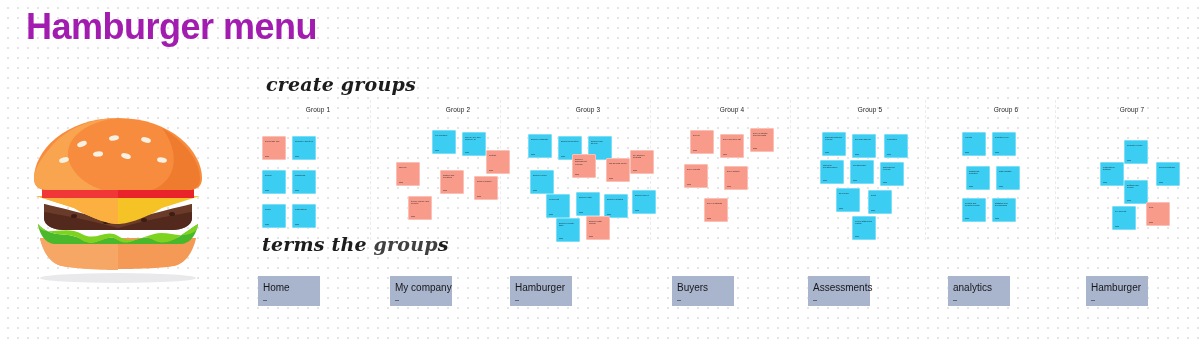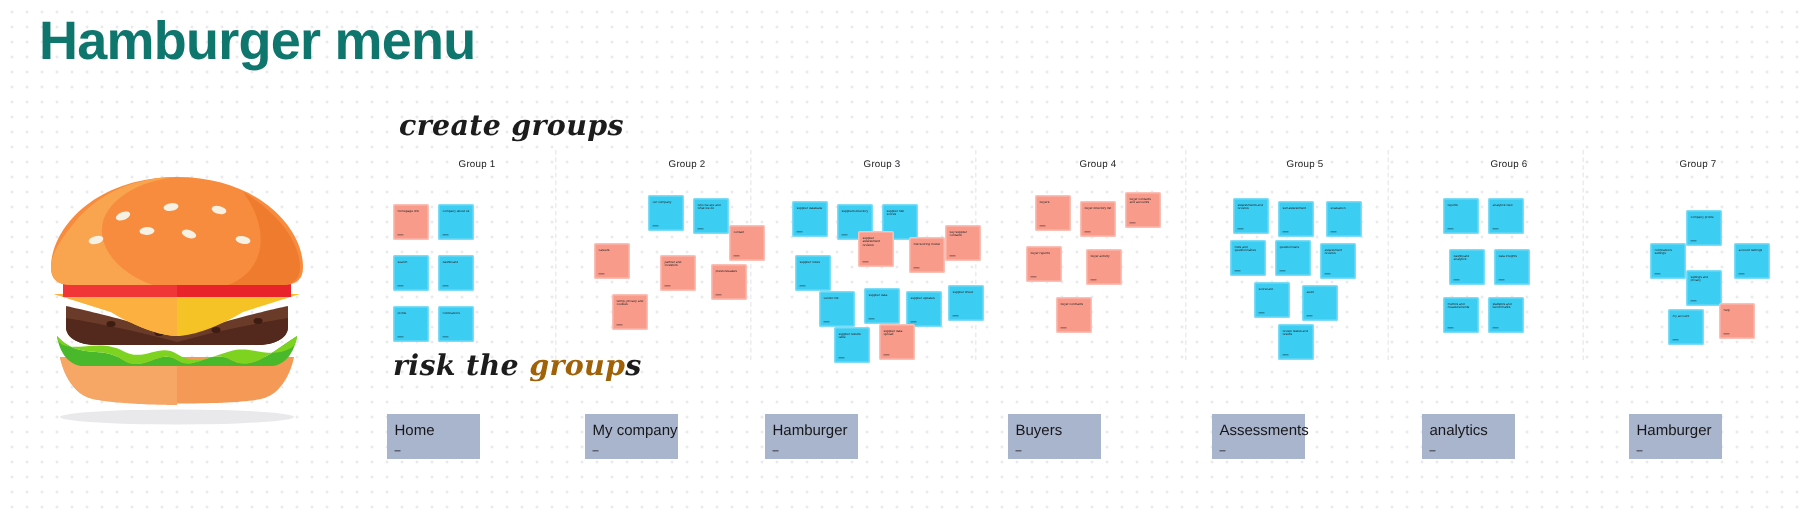--- a/index.html
+++ b/index.html
@@ -25,21 +25,21 @@
     background-position: 3px 3px;
   }
 
   
   #page-title {
     position: absolute;
     left: 26px;
     top: 6px;
     font-size: 36px;
     font-weight: bold;
-    color: #0f766e;
+    color: #a21caf;
     letter-spacing: -0.5px;
     line-height: 42px;
     white-space: nowrap;
   }
 
   
   #burger-illustration {
     position: absolute;
     left: 22px;
     top: 112px;
@@ -52,21 +52,21 @@
   .handwritten {
     position: absolute;
     font-family: "DejaVu Serif", serif;
     font-style: italic;
     font-weight: bold;
     font-size: 19px;
     color: #1c1c1c;
     white-space: nowrap;
     letter-spacing: 0.2px;
   }
-  .handwritten .faded { color: #a16207; margin-top: 28px; }
+  .handwritten .faded { color: #404040; margin-top: 28px; }
 
   #heading-create-groups { left: 266px; top: 73px; text-align: right; }
   #heading-name-groups  { left: 262px; top: 233px; }
 
   
   .col-divider {
     position: absolute;
     top: 100px;
     width: 0px;
     height: 140px;
@@ -195,21 +195,21 @@
     <ellipse cx="124" cy="28" rx="5" ry="2.6" fill="#f7f1e3" transform="rotate(14 124 28)"></ellipse>
     <ellipse cx="42" cy="48" rx="5" ry="2.6" fill="#f7f1e3" transform="rotate(-14 42 48)"></ellipse>
     <ellipse cx="76" cy="42" rx="5" ry="2.6" fill="#f7f1e3" transform="rotate(-4 76 42)"></ellipse>
     <ellipse cx="104" cy="44" rx="5" ry="2.6" fill="#f7f1e3" transform="rotate(18 104 44)"></ellipse>
     <ellipse cx="140" cy="48" rx="5" ry="2.6" fill="#f7f1e3" transform="rotate(10 140 48)"></ellipse>
   </svg>
 </div>
 
 <div class="handwritten" id="heading-create-groups"><span>create </span><span>groups</span></div>
 
-<div class="handwritten" id="heading-name-groups"><span>risk the </span><span class="faded">group</span><span>s</span></div>
+<div class="handwritten" id="heading-name-groups"><span>terms the </span><span class="faded">group</span><span>s</span></div>
 
 <div id="dividers-layer">
     <div class="col-divider" style="left: 370px;"></div>
     <div class="col-divider" style="left: 500px;"></div>
     <div class="col-divider" style="left: 650px;"></div>
     <div class="col-divider" style="left: 790px;"></div>
     <div class="col-divider" style="left: 925px;"></div>
     <div class="col-divider" style="left: 1055px;"></div>
   </div>
 <div id="groups-layer">

